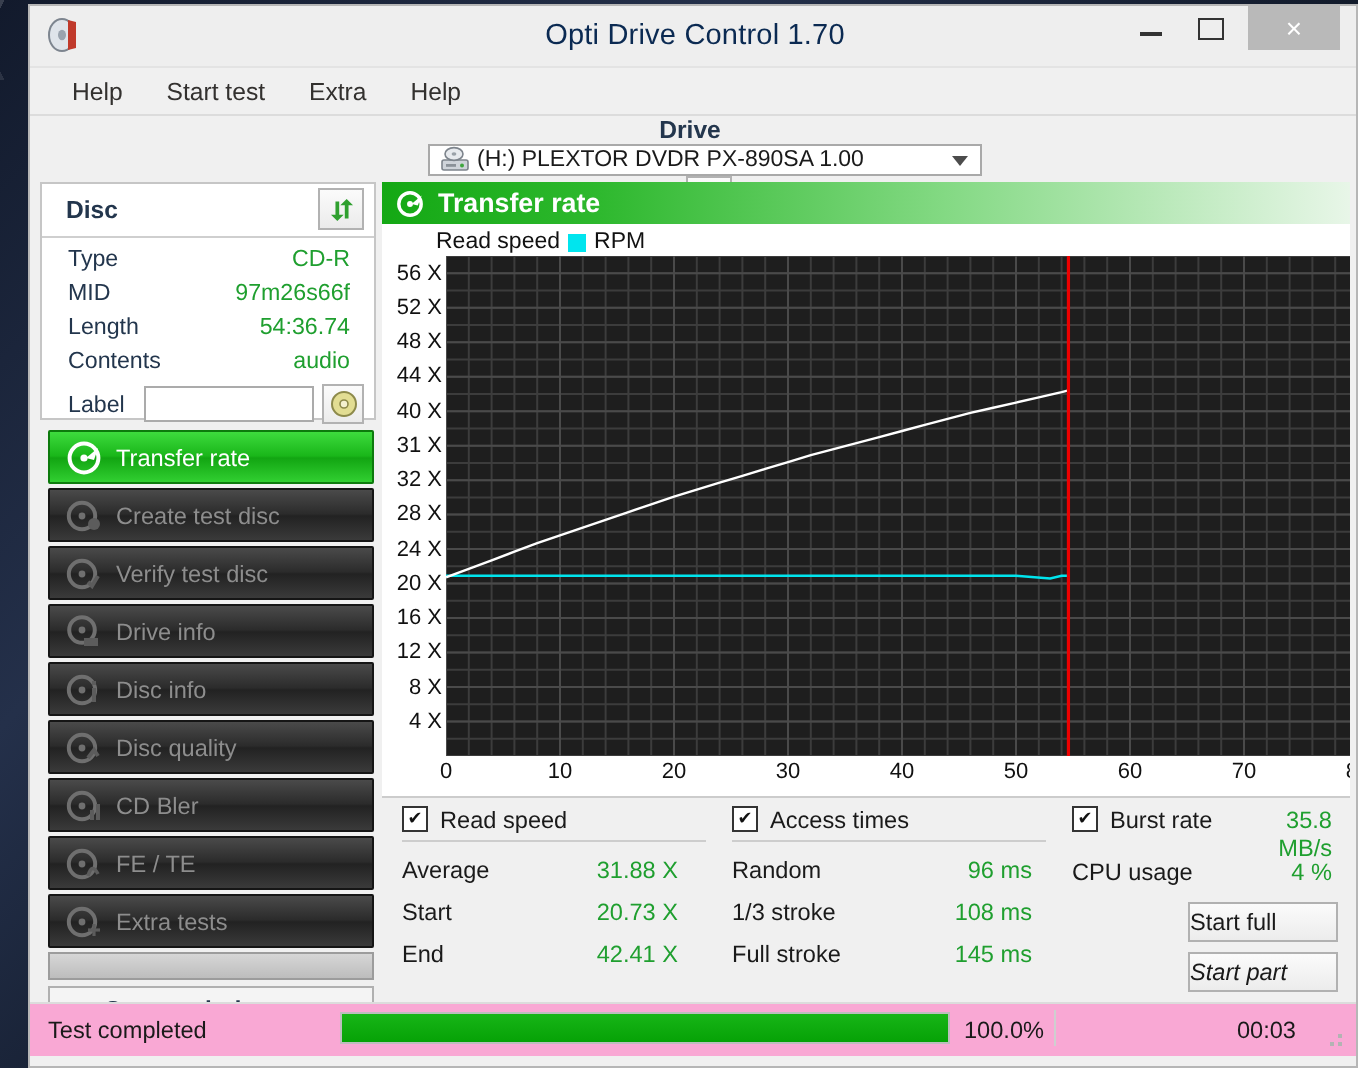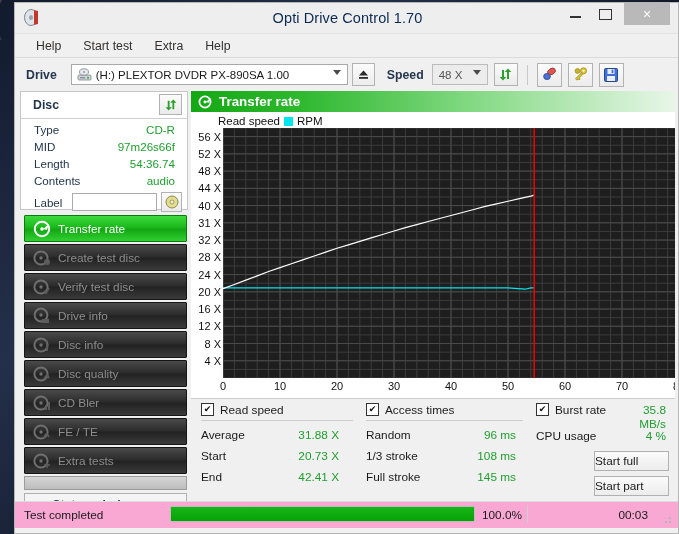--- a/index.html
+++ b/index.html
@@ -59,21 +59,21 @@
     height:23px;background:#f0f0f0;border-bottom:1px solid #dcdcdc;
     display:flex;align-items:center;padding-left:10px;gap:0px;
   }
   .menu-item{
     font-size:12.3px;color:#33312f;padding:3px 11px;cursor:default;
   }
 
   
   #drivebar{
     height:33px;display:flex;align-items:center;padding-left:11px;
-    background:#f0f0f0;gap:0;
+    background:#f0f0f0;gap:0;flex-direction:column;
   }
   #drive-label{font-size:12.3px;font-weight:bold;color:#23364d;margin-right:14px;}
   #drive-select{
     position:relative;width:277px;height:21px;background:#fff;border:1px solid #a9a9a9;
     display:flex;align-items:center;box-sizing:border-box;
   }
   #drive-ico{width:15px;height:14px;margin:0 4px 0 5px;flex:none;}
   #drive-text{font-size:11.5px;color:#1a1a1a;white-space:nowrap;}
   .combo-arrow{
     position:absolute;right:6px;top:5px;width:0;height:0;
@@ -694,21 +694,21 @@
           </div>
           <div class="res-row" style="margin-top:7px;">
             <span class="res-key">CPU usage</span>
             <span class="res-val" style="left:82px;width:48px;">4 %</span>
           </div>
         </div>
 
         <div class="act-btn" style="top:52px;">
           <span>Start full</span>
         </div>
-        <div class="act-btn" style="top:77px;">
+        <div class="act-btn" style="top:77px;font-style:italic;">
           <span>Start part</span>
         </div>
       </div>
     </div>
   </div>
 
   <div id="statusbar">
     <span id="status-text">Test completed</span>
     <div id="progress-outer">
       <div id="progress-fill" style="width: 100%;"></div>

